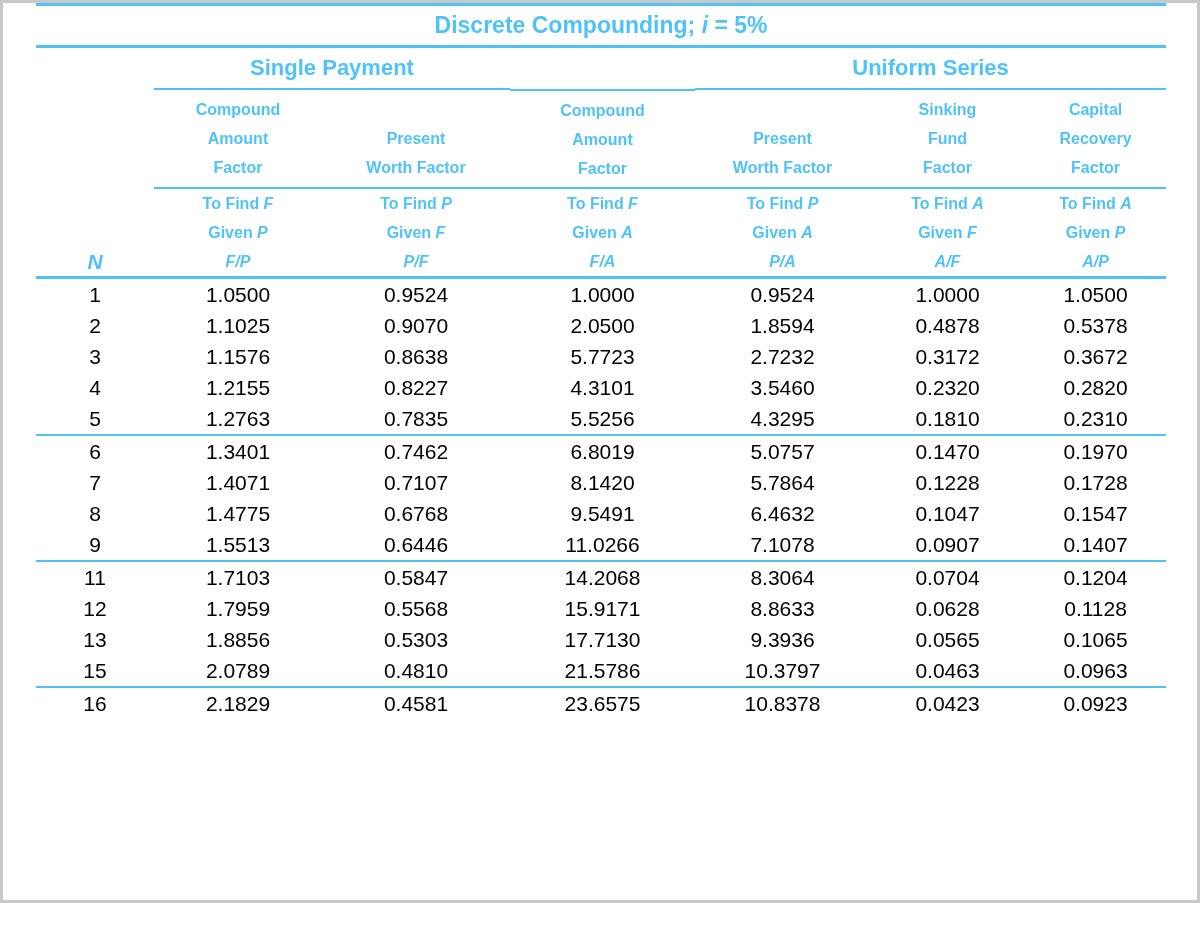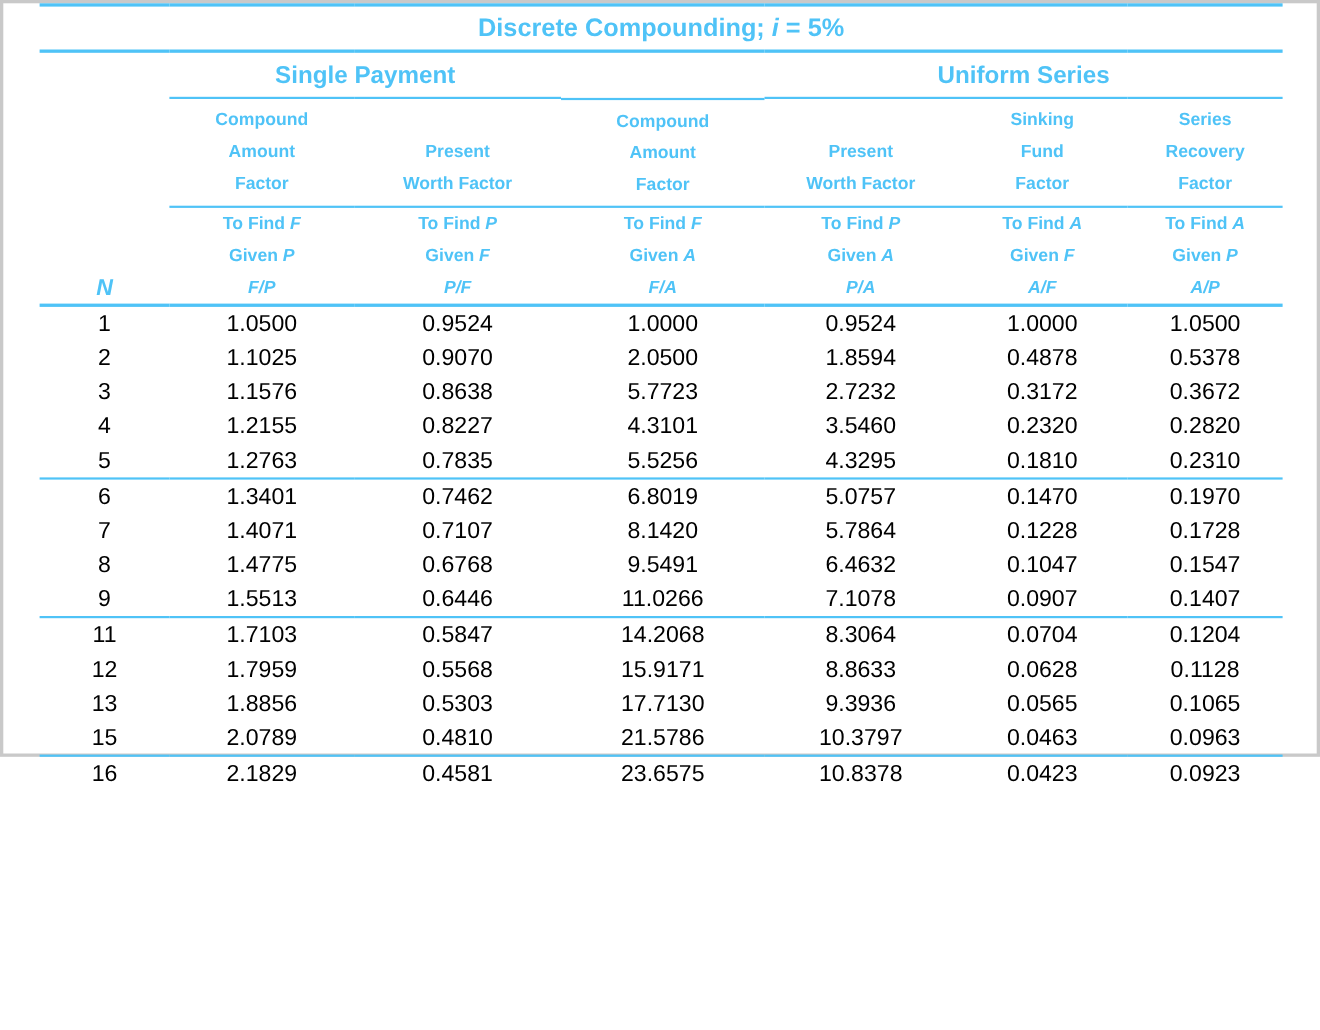--- a/index.html
+++ b/index.html
@@ -11,21 +11,21 @@
     height: 936px;
     background: #ffffff;
     font-family: "Liberation Sans", sans-serif;
     overflow: hidden;
   }
 
   #sheet {
     position: relative;
     box-sizing: border-box;
     width: 1200px;
-    height: 688px;
+    height: 903px;
     background: #ffffff;
     border: 3px solid #c9c9c9;
     padding: 0;
   }
 
   table.factor-table {
     border-collapse: collapse;
     table-layout: fixed;
     width: 1130px;
     margin: 0 0 0 33px;
@@ -171,21 +171,21 @@
           <div>Worth Factor</div>
         </td>
 
         <td class="col-name hdr">
           <div>Sinking</div>
           <div>Fund</div>
           <div>Factor</div>
         </td>
 
         <td class="col-name hdr">
-          <div>Series</div>
+          <div>Capital</div>
           <div>Recovery</div>
           <div>Factor</div>
         </td>
       </tr>
 
       <tr style="height:0">
         <td style="height:0"></td>
         <td class="rule-bottom-2" colspan="2" style="height:0"></td>
         <td class="rule-bottom-2" colspan="4" style="height:0"></td>
       </tr>

